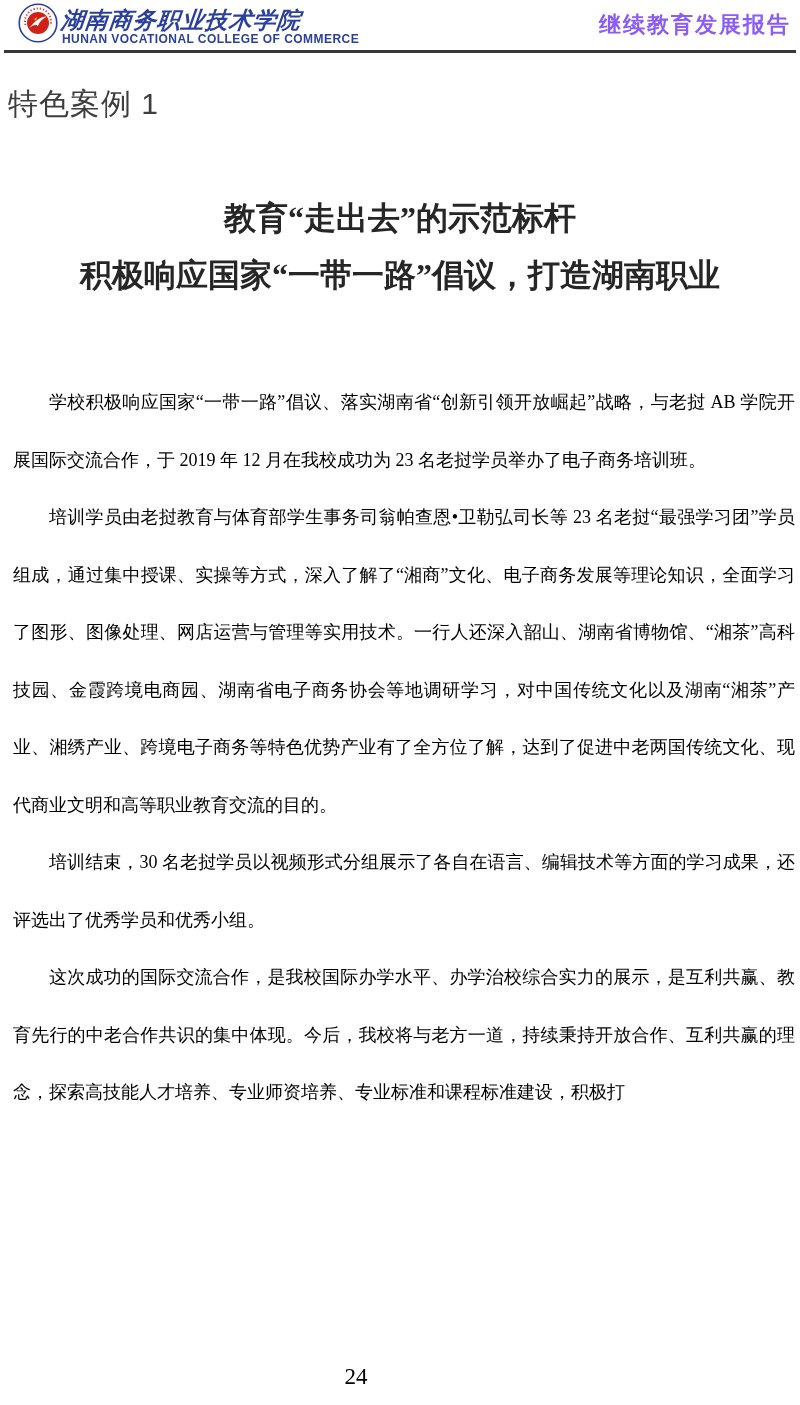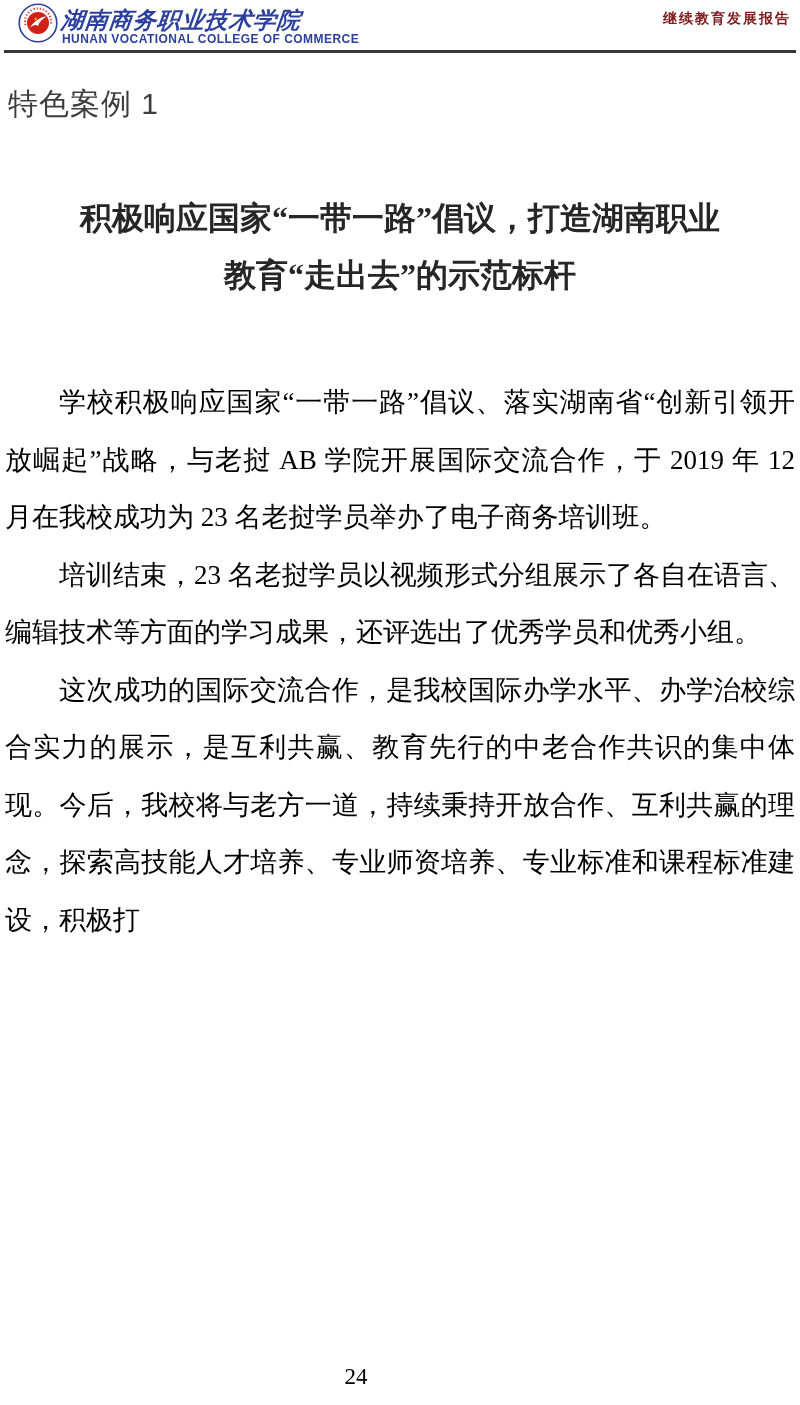--- a/index.html
+++ b/index.html
@@ -44,24 +44,24 @@
     font-family: "Liberation Sans", "DejaVu Sans", sans-serif;
     font-size: 12px;
     font-weight: bold;
     letter-spacing: 0.45px;
     color: var(--brand-blue);
     white-space: nowrap;
   }
   .hdr-report-title {
     position: absolute;
     right: 9px; top: 10px;
-    font-size: 14px;
+    font-size: 22px;
     font-weight: bold;
     letter-spacing: 2px;
-    color: #7f1d1d;
+    color: #8b5cf6;
     white-space: nowrap;
   }
   .hdr-rule {
     position: absolute;
     left: 4px; top: 50px;
     width: 792px; height: 3px;
     background: var(--rule-color);
   }
 
   
@@ -85,26 +85,27 @@
     color: #262626;
   }
 
   
   .content {
     position: absolute;
     left: 5px; top: 374px;
     width: 790px;
   }
   .content p {
-    font-size: 27px;
+    font-size: 18px;
     line-height: 57.5px;
     text-align: justify;
     text-justify: inter-character;
     text-indent: 2em;
     color: #000000;
+    margin-left: 8px;
   }
 
   
   .page-number {
     position: absolute;
     left: 0; top: 1364px;
     width: 712px;
     text-align: center;
     font-size: 23px;
     color: #000000;
@@ -125,25 +126,26 @@
     </svg>
   </div>
   <div class="hdr-name-zh">湖南商务职业技术学院</div>
   <div class="hdr-name-en">HUNAN VOCATIONAL COLLEGE OF COMMERCE</div>
   <div class="hdr-report-title">继续教育发展报告</div>
   <div class="hdr-rule"></div>
 
   <div class="section-label">特色案例 1</div>
 
   <div class="article-title">
+    <div>教育“走出去”的示范标杆</div>
     <div>积极响应国家“一带一路”倡议，打造湖南职业</div>
-    <div>教育“走出去”的示范标杆</div>
   </div>
 
   <div class="content">
     <p>学校积极响应国家“一带一路”倡议、落实湖南省“创新引领开放崛起”战略，与老挝 AB 学院开展国际交流合作，于 2019 年 12 月在我校成功为 23 名老挝学员举办了电子商务培训班。</p>
-    <p>培训结束，23 名老挝学员以视频形式分组展示了各自在语言、编辑技术等方面的学习成果，还评选出了优秀学员和优秀小组。</p>
+    <p>培训学员由老挝教育与体育部学生事务司翁帕查恩•卫勒弘司长等 23 名老挝“最强学习团”学员组成，通过集中授课、实操等方式，深入了解了“湘商”文化、电子商务发展等理论知识，全面学习了图形、图像处理、网店运营与管理等实用技术。一行人还深入韶山、湖南省博物馆、“湘茶”高科技园、金霞跨境电商园、湖南省电子商务协会等地调研学习，对中国传统文化以及湖南“湘茶”产业、湘绣产业、跨境电子商务等特色优势产业有了全方位了解，达到了促进中老两国传统文化、现代商业文明和高等职业教育交流的目的。</p>
+    <p>培训结束，30 名老挝学员以视频形式分组展示了各自在语言、编辑技术等方面的学习成果，还评选出了优秀学员和优秀小组。</p>
     <p>这次成功的国际交流合作，是我校国际办学水平、办学治校综合实力的展示，是互利共赢、教育先行的中老合作共识的集中体现。今后，我校将与老方一道，持续秉持开放合作、互利共赢的理念，探索高技能人才培养、专业师资培养、专业标准和课程标准建设，积极打</p>
   </div>
 
   <div class="page-number">24</div>
 
 </div>
 
 </body></html>

